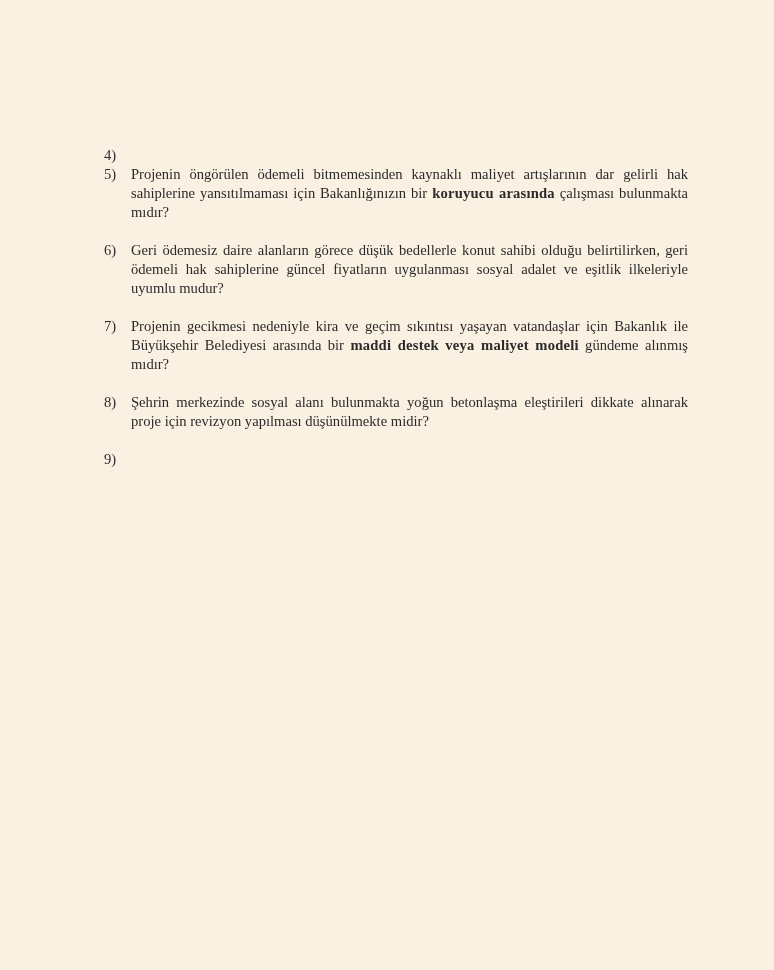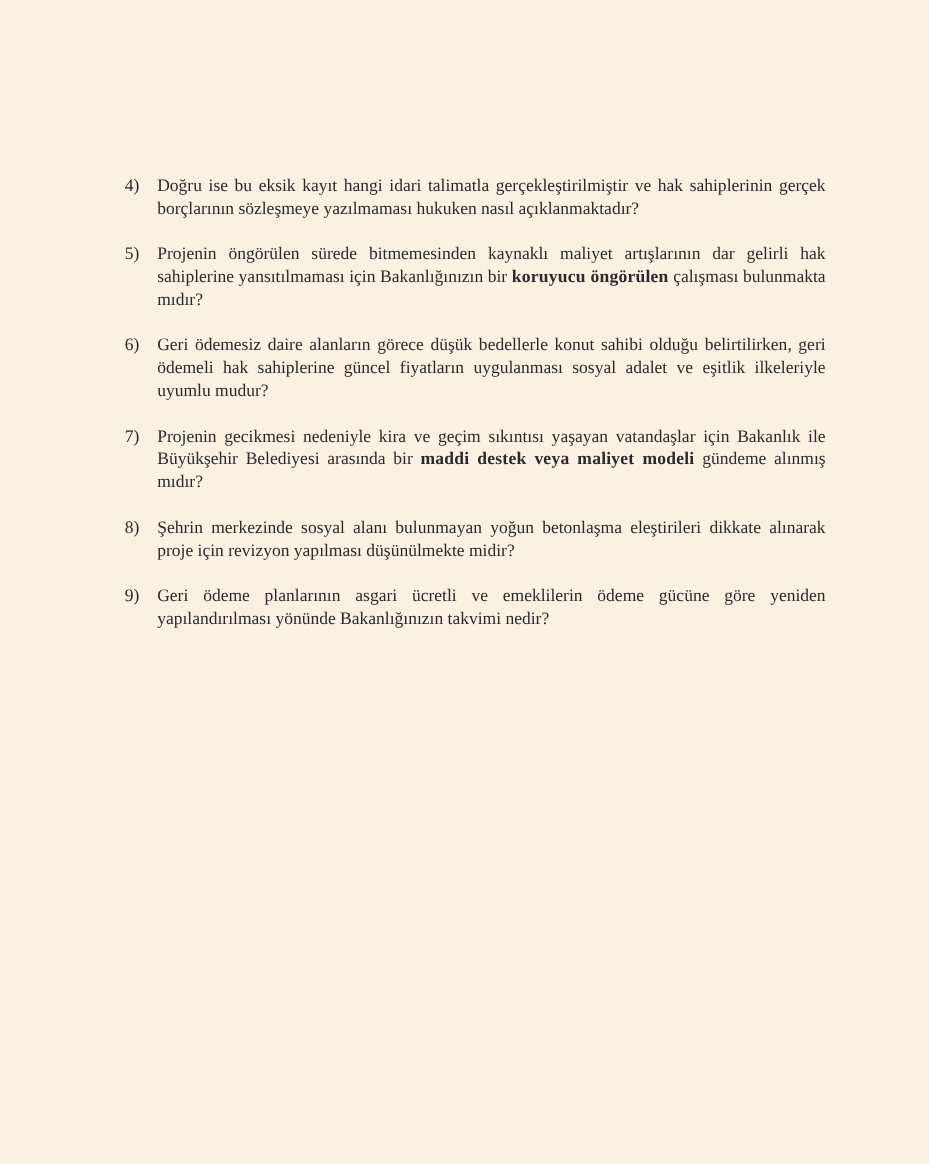--- a/index.html
+++ b/index.html
@@ -50,42 +50,40 @@
     }
   </style>
 </head>
 <body>
 
 <div class="page">
   <ol class="question-list">
 
     <li class="question" style="margin-bottom:19px;">
       <span class="question-number">4)</span>
-      <span class="question-text"><span>Doğru ise bu eksik kayıt hangi idari talimatla gerçekleştirilmiştir ve hak sahiplerinin gerçek borçlarının sözleşmeye yazılmaması hukuken nasıl açıklanmaktadır?</span></span>
     </li>
 
     <li class="question" style="margin-bottom:19px;">
       <span class="question-number">5)</span>
-      <span class="question-text"><span>Projenin öngörülen sürede bitmemesinden kaynaklı maliyet artışlarının dar gelirli hak sahiplerine yansıtılmaması için Bakanlığınızın bir </span><b>koruyucu öngörülen</b><span> çalışması bulunmakta mıdır?</span></span>
+      <span class="question-text"><span>Projenin öngörülen ödemeli bitmemesinden kaynaklı maliyet artışlarının dar gelirli hak sahiplerine yansıtılmaması için Bakanlığınızın bir </span><b>koruyucu arasında</b><span> çalışması bulunmakta mıdır?</span></span>
     </li>
 
     <li class="question" style="margin-bottom:19px;">
       <span class="question-number">6)</span>
       <span class="question-text"><span>Geri ödemesiz daire alanların görece düşük bedellerle konut sahibi olduğu belirtilirken, geri ödemeli hak sahiplerine güncel fiyatların uygulanması sosyal adalet ve eşitlik ilkeleriyle uyumlu mudur?</span></span>
     </li>
 
     <li class="question" style="margin-bottom:19px;">
       <span class="question-number">7)</span>
       <span class="question-text"><span>Projenin gecikmesi nedeniyle kira ve geçim sıkıntısı yaşayan vatandaşlar için Bakanlık ile Büyükşehir Belediyesi arasında bir </span><b>maddi destek veya maliyet modeli</b><span> gündeme alınmış mıdır?</span></span>
     </li>
 
     <li class="question" style="margin-bottom:19px;">
       <span class="question-number">8)</span>
-      <span class="question-text"><span>Şehrin merkezinde sosyal alanı bulunmayan yoğun betonlaşma eleştirileri dikkate alınarak proje için revizyon yapılması düşünülmekte midir?</span></span>
+      <span class="question-text"><span>Şehrin merkezinde sosyal alanı bulunmakta yoğun betonlaşma eleştirileri dikkate alınarak proje için revizyon yapılması düşünülmekte midir?</span></span>
     </li>
 
     <li class="question">
       <span class="question-number">9)</span>
-      <span class="question-text"><span>Geri ödeme planlarının asgari ücretli ve emeklilerin ödeme gücüne göre yeniden yapılandırılması yönünde Bakanlığınızın takvimi nedir?</span></span>
     </li>
 
   </ol>
 </div>
 
 </body></html>

